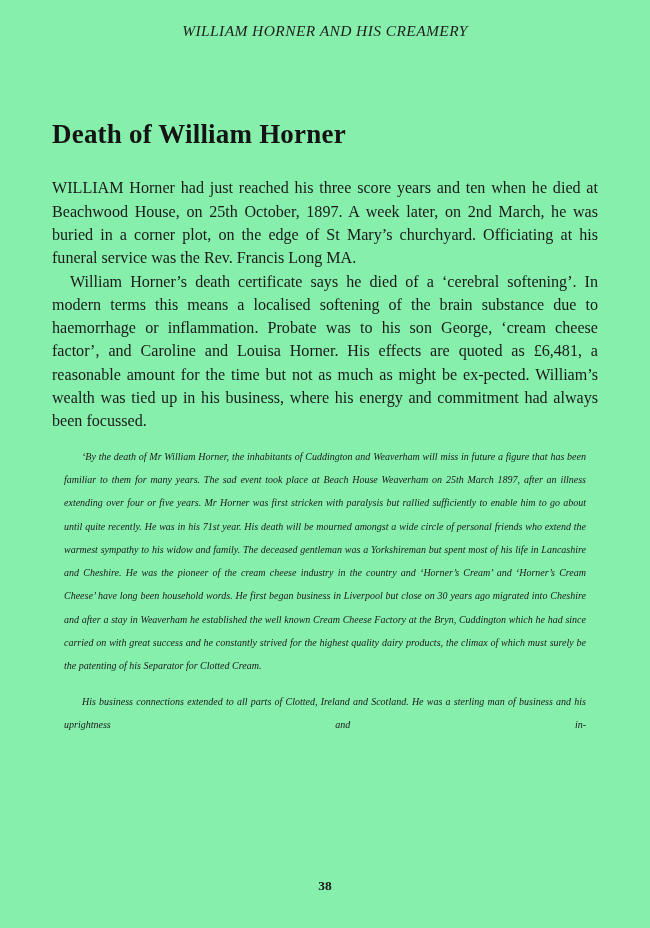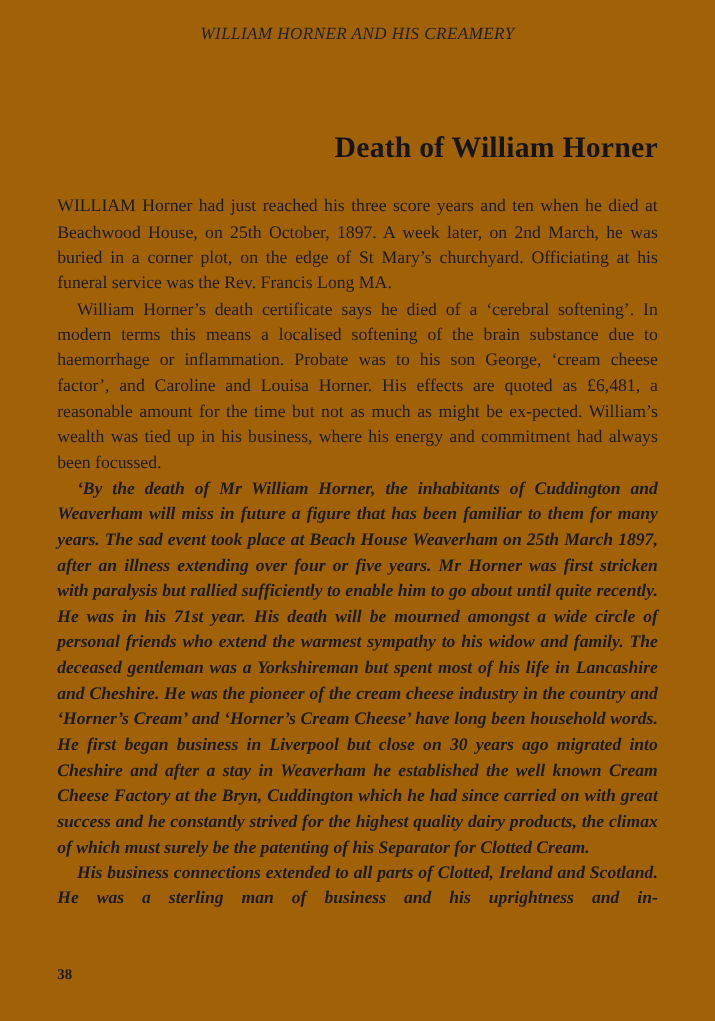--- a/index.html
+++ b/index.html
@@ -15,21 +15,21 @@
     color: #1a1a1a;
     overflow: hidden;
   }
 
   .page {
     position: absolute;
     left: 0;
     top: 0;
     width: 650px;
     height: 928px;
-    background: #a16207;
+    background: #86efac;
   }
 
   
   .running-head {
     position: absolute;
     left: 52px;
     top: 22px;
     width: 546px;
     text-align: center;
     font-style: italic;
@@ -45,21 +45,21 @@
     left: 52px;
     top: 118px;
     width: 546px;
   }
 
   h1.chapter-title {
     margin: 0 0 26px 0;
     padding: 0;
     font-size: 27px;
     font-weight: bold;
-    text-align: right;
+    text-align: left;
     letter-spacing: 0.2px;
     color: #141414;
     line-height: 1.2;
     font-family: Liberation Serif, serif;
   }
 
   p.body-para {
     margin: 0;
     padding: 0;
     font-size: 16.1px;
@@ -67,46 +67,46 @@
     text-align: justify;
     text-justify: inter-word;
     color: #1a1a1a;
     hyphens: manual;
   }
   p.body-para.indent {
     text-indent: 18px;
   }
 
   p.quote-para {
-    margin: 0;
+    margin: 12px;
     padding: 0;
-    font-size: 16px;
+    font-size: 10px;
     line-height: 23.3px;
     text-align: justify;
     text-justify: inter-word;
     font-style: italic;
     color: #1a1a1a;
     hyphens: manual;
-    font-weight: bold;
   }
   p.quote-para.indent {
     text-indent: 18px;
   }
 
   
   .justify-last {
     text-align-last: justify;
   }
 
   
   .folio {
     position: absolute;
     left: 52px;
     top: 878px;
     width: 546px;
+    text-align: center;
     font-size: 13.5px;
     font-weight: bold;
     color: #1a1a1a;
   }
 </style>
 </head>
 <body>
 
 <div class="page">
 

